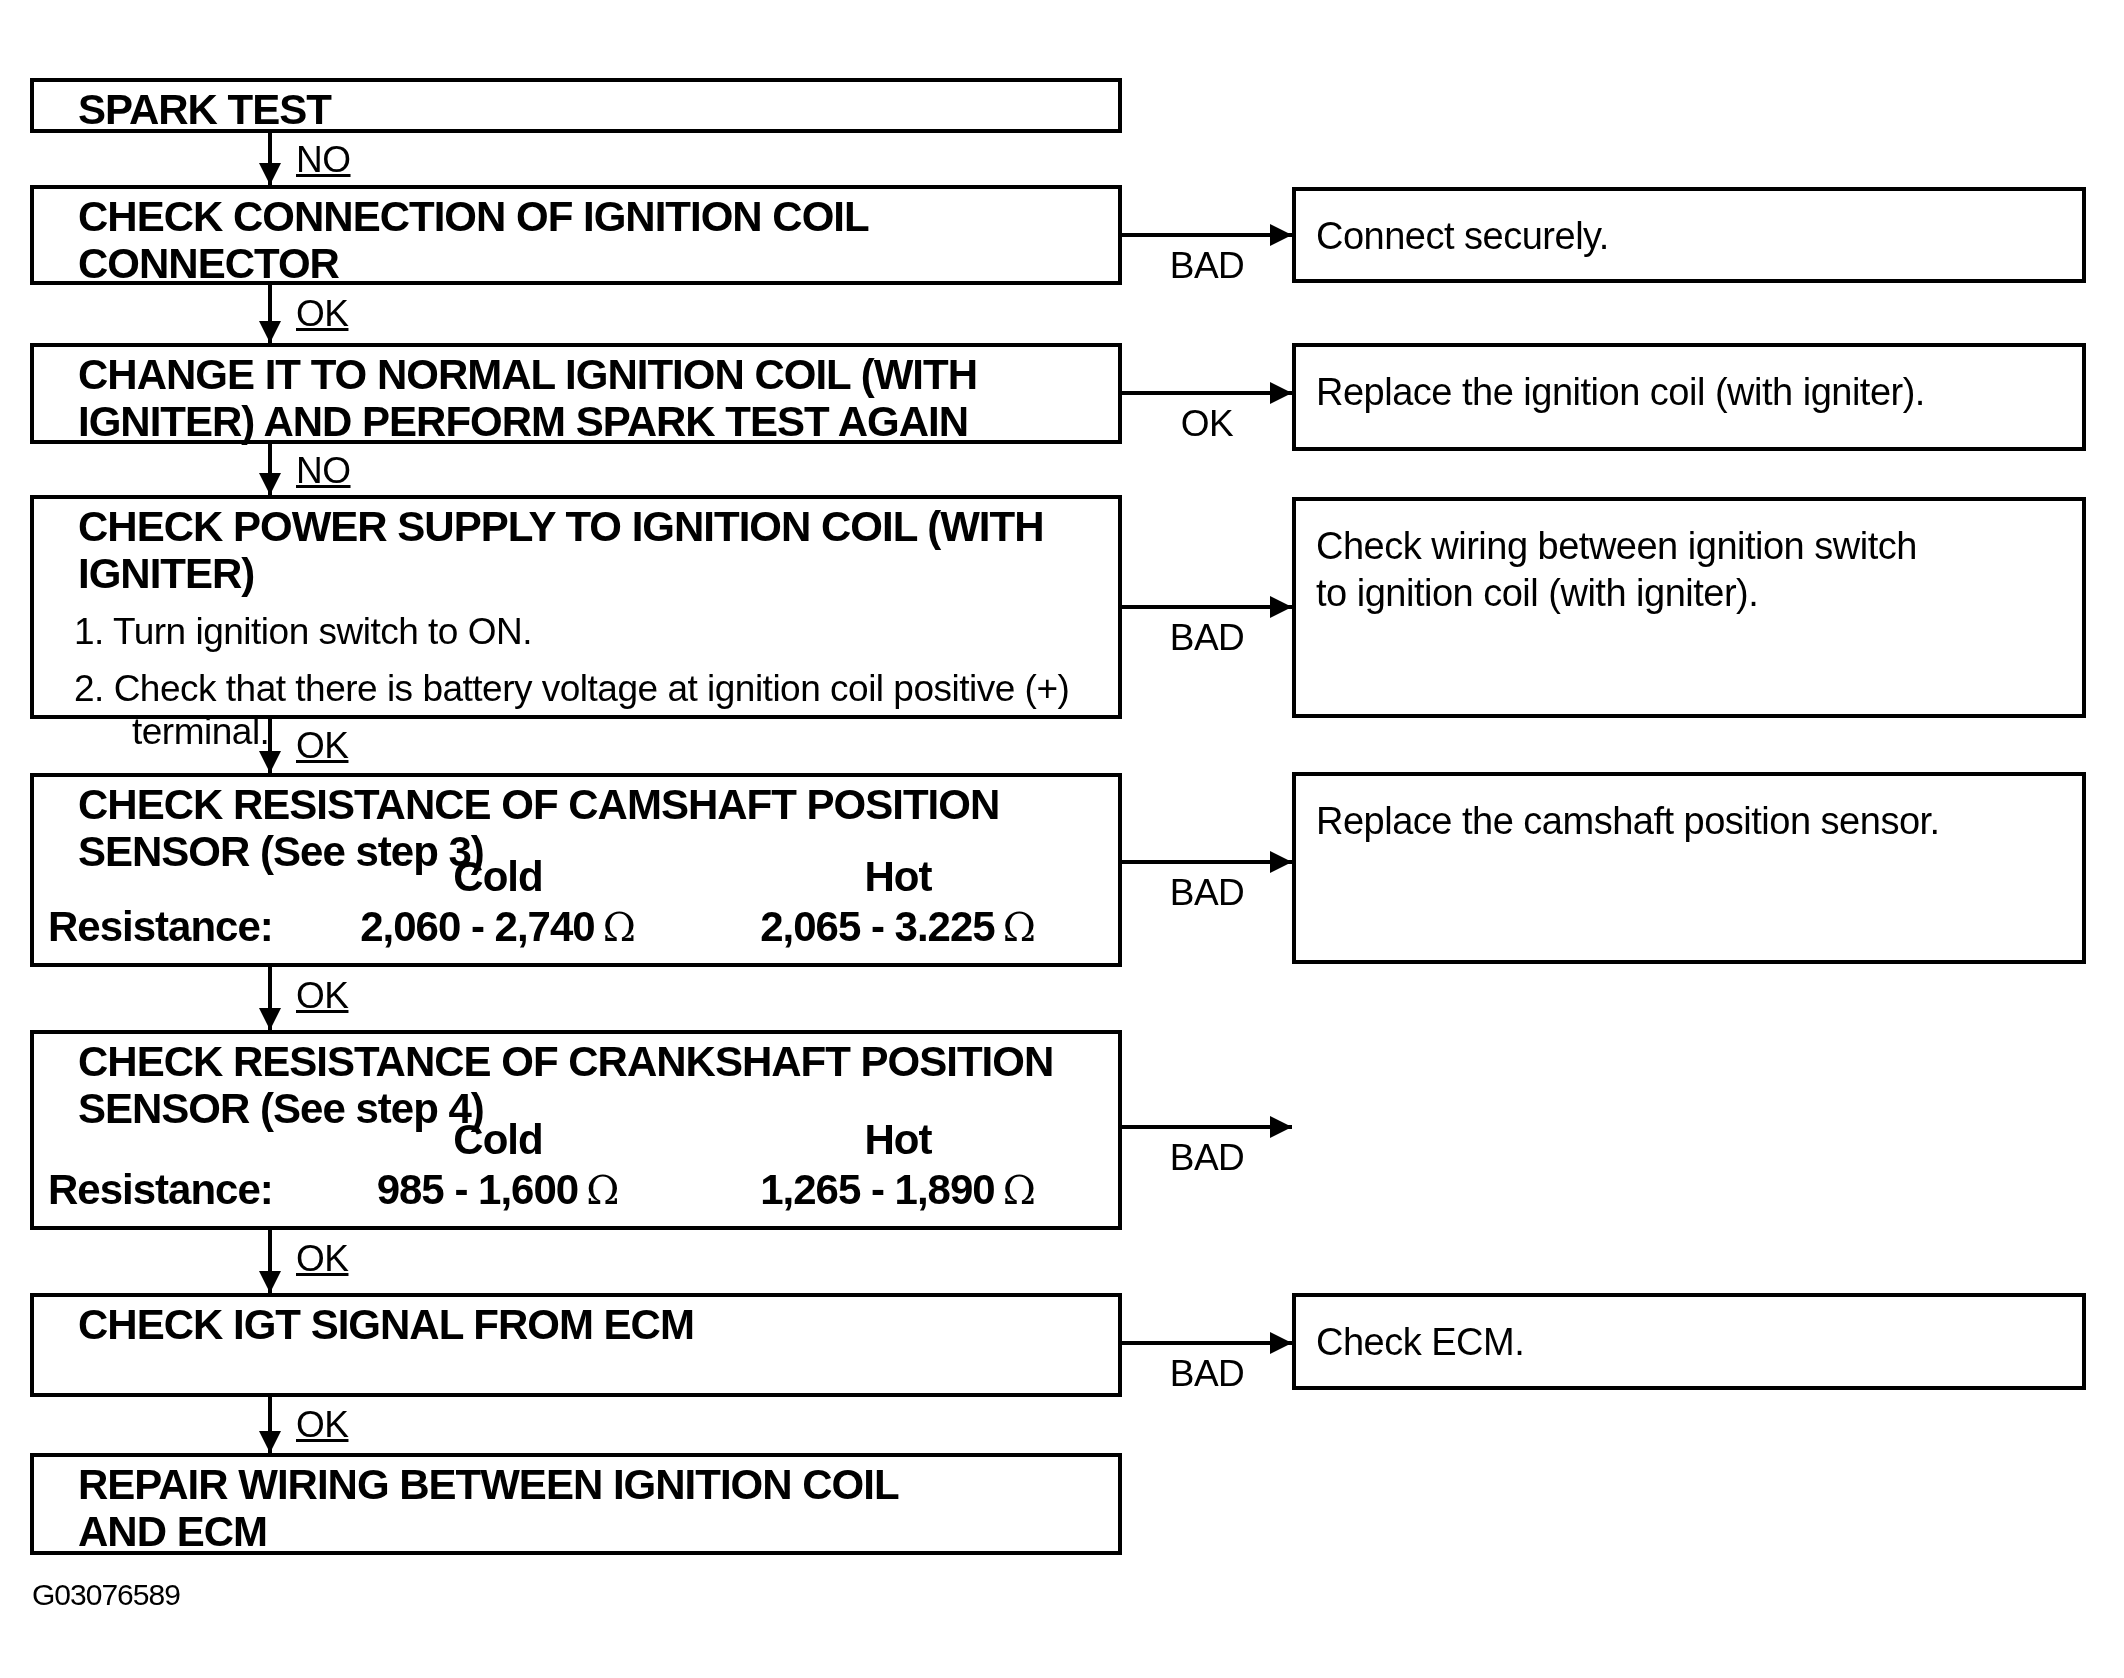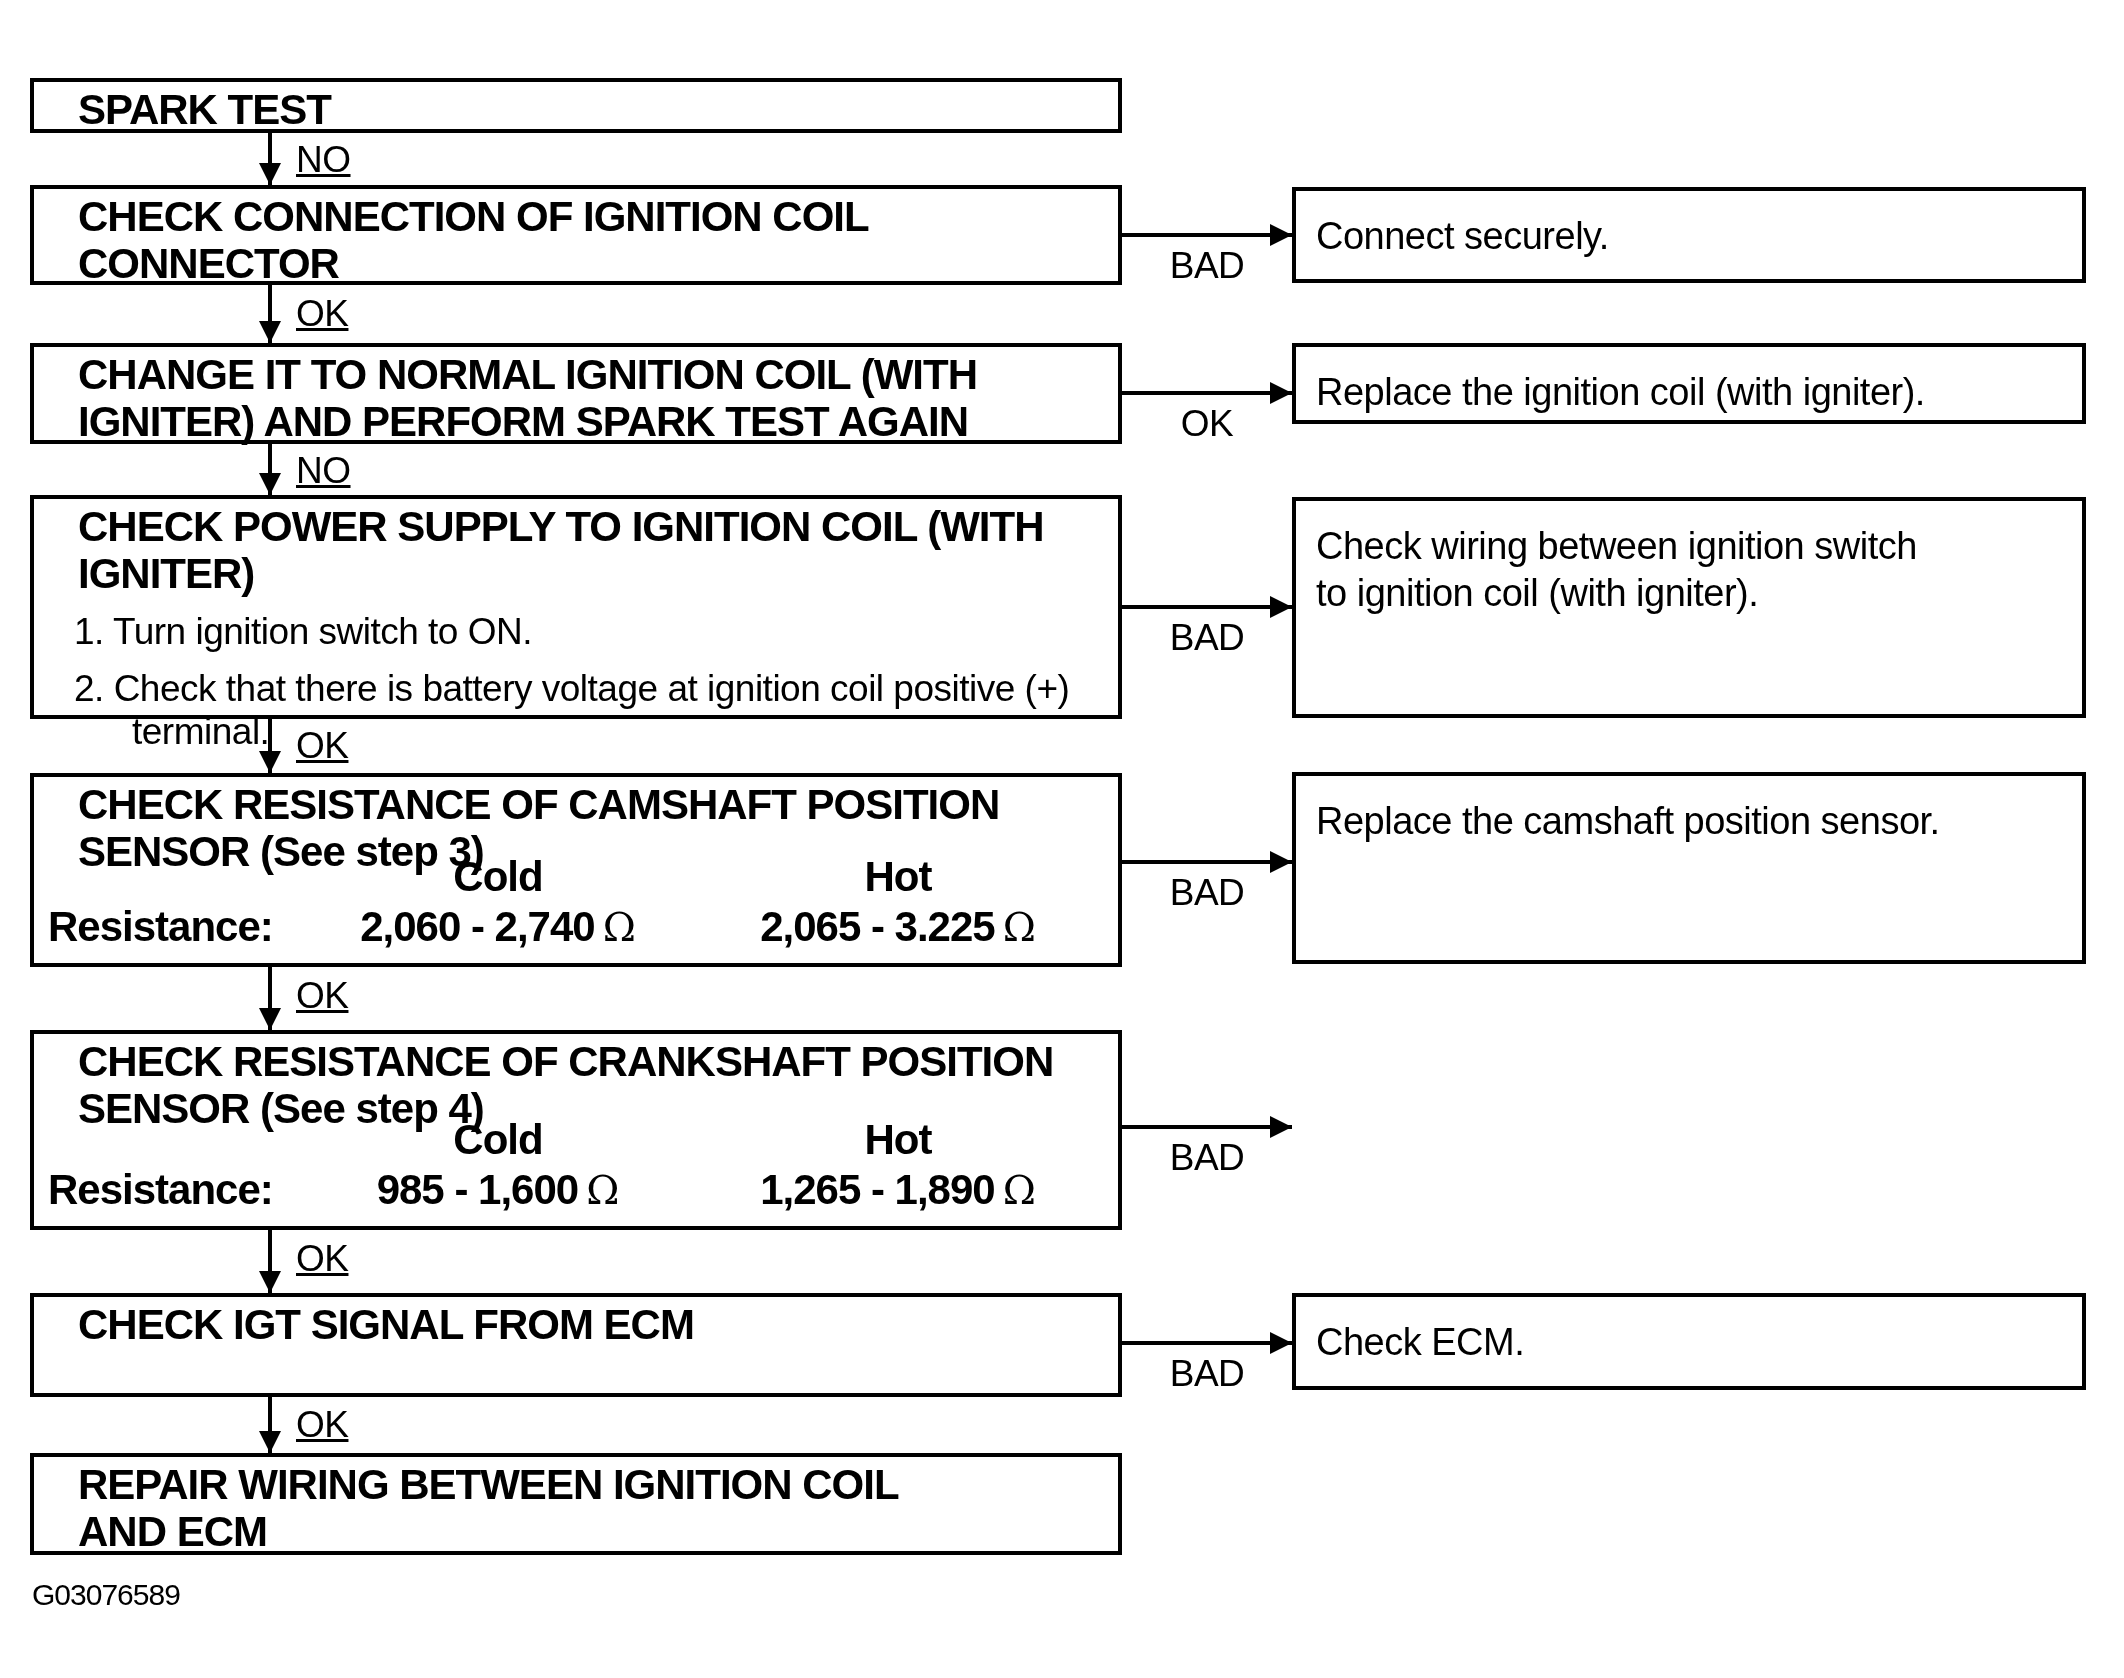--- a/index.html
+++ b/index.html
@@ -72,21 +72,21 @@
 
   <div class="varrow" style="top:285px;height:58px"></div>
   <div class="flow-label" style="left:296px;top:295px">OK</div>
 
   <div class="box lbox" style="top:343px;height:101px">
     <div class="box-title">CHANGE IT TO NORMAL IGNITION COIL (WITH
 IGNITER) AND PERFORM SPARK TEST AGAIN</div>
   </div>
   <div class="harrow" style="top:391px"></div>
   <div class="branch-label" style="top:405px">OK</div>
-  <div class="box rbox" style="top:343px;height:81px">
+  <div class="box rbox" style="top:343px;height:108px">
     <div class="rtext">Replace the ignition coil (with igniter).</div>
   </div>
 
   <div class="varrow" style="top:444px;height:51px"></div>
   <div class="flow-label" style="left:296px;top:452px">NO</div>
 
   <div class="box lbox" style="top:495px;height:224px">
     <div class="box-title">CHECK POWER SUPPLY TO IGNITION COIL (WITH
 IGNITER)</div>
     <div class="item">1. Turn ignition switch to ON.</div>

